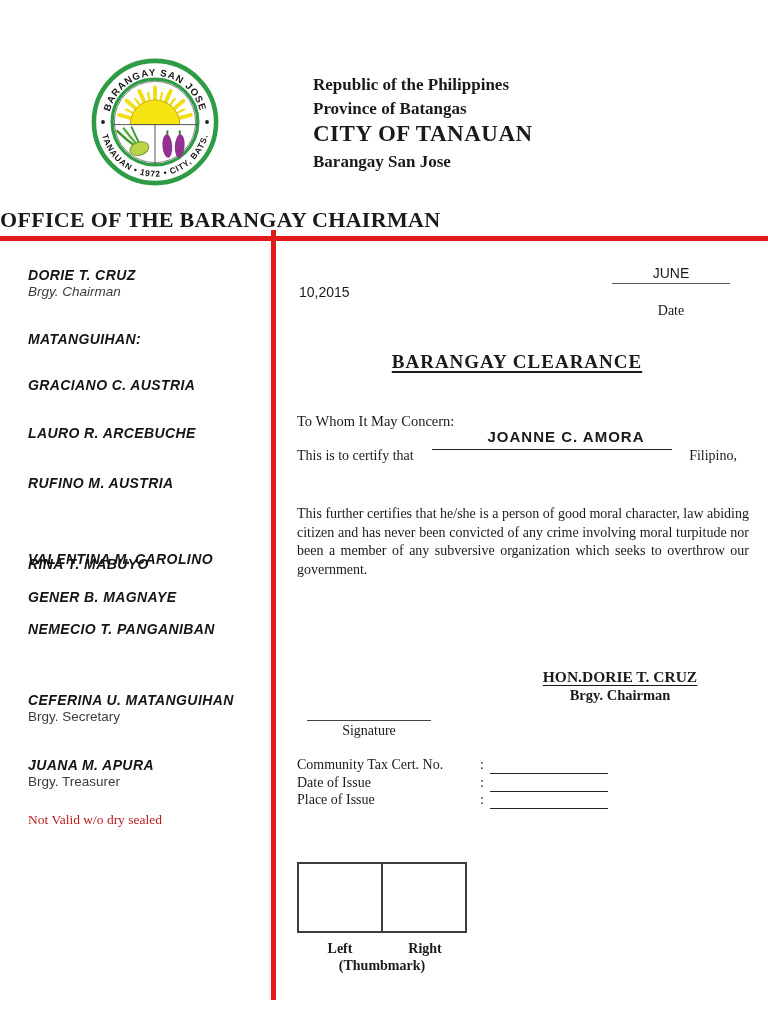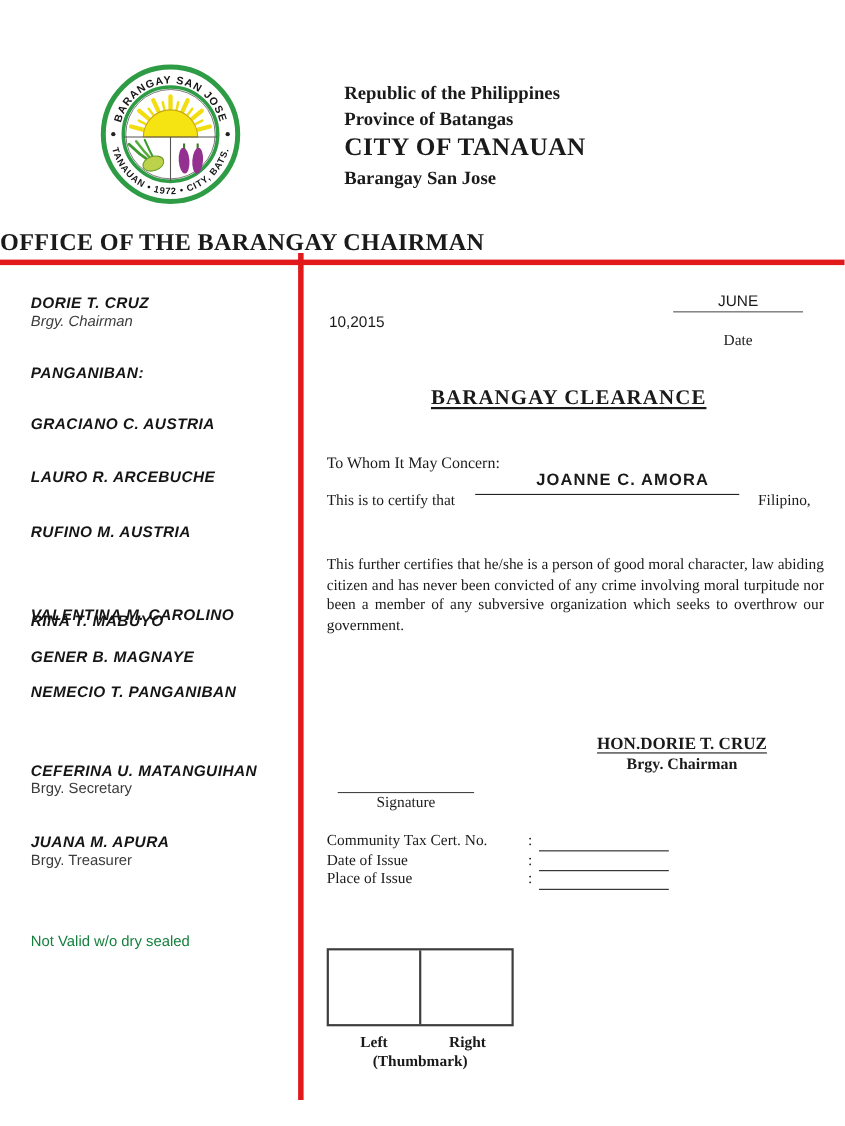--- a/index.html
+++ b/index.html
@@ -116,37 +116,37 @@
   <div class="abs hline" style="left:313px;top:152px;">Barangay San Jose</div>
 
   <div class="abs office-title" style="top:207px;">OFFICE OF THE BARANGAY CHAIRMAN</div>
 
   <div class="abs red-h"></div>
   <div class="abs red-v"></div>
 
   <div class="abs side-name" style="top:267px;">DORIE T. CRUZ</div>
   <div class="abs side-title side-italic" style="top:284px;">Brgy. Chairman</div>
 
-  <div class="abs side-name side-italic" style="top:331px;">PANGANIBAN:</div>
+  <div class="abs side-name side-italic" style="top:331px;">MATANGUIHAN:</div>
 
   <div class="abs side-name" style="top:377px;">GRACIANO C. AUSTRIA</div>
   <div class="abs side-name" style="top:425px;">LAURO R. ARCEBUCHE</div>
   <div class="abs side-name" style="top:475px;">RUFINO M. AUSTRIA</div>
   <div class="abs side-name" style="top:551px;">VALENTINA M. CAROLINO</div>
   <div class="abs side-name" style="top:556px;">RINA T. MABUYO</div>
   <div class="abs side-name" style="top:589px;">GENER B. MAGNAYE</div>
   <div class="abs side-name" style="top:621px;">NEMECIO T. PANGANIBAN</div>
 
   <div class="abs side-name" style="top:692px;">CEFERINA U. MATANGUIHAN</div>
   <div class="abs side-title" style="top:709px;">Brgy. Secretary</div>
 
   <div class="abs side-name" style="top:757px;">JUANA M. APURA</div>
   <div class="abs side-title" style="top:774px;">Brgy. Treasurer</div>
 
-  <div class="abs side-title" style="top:848px;color:#15803d;">Not Valid w/o dry sealed</div>
+  <div class="abs side-title" style="top:812px;color:#b91c1c;font-family:Liberation Serif, serif;">Not Valid w/o dry sealed</div>
 
   <div class="abs date-partial">10,2015</div>
   <div class="abs june-box">JUNE</div>
   <div class="abs date-label">Date</div>
 
   <div class="abs doc-title">BARANGAY CLEARANCE</div>
 
   <div class="abs salutation">To Whom It May Concern:</div>
   <div class="abs name-box">JOANNE C. AMORA</div>
 

